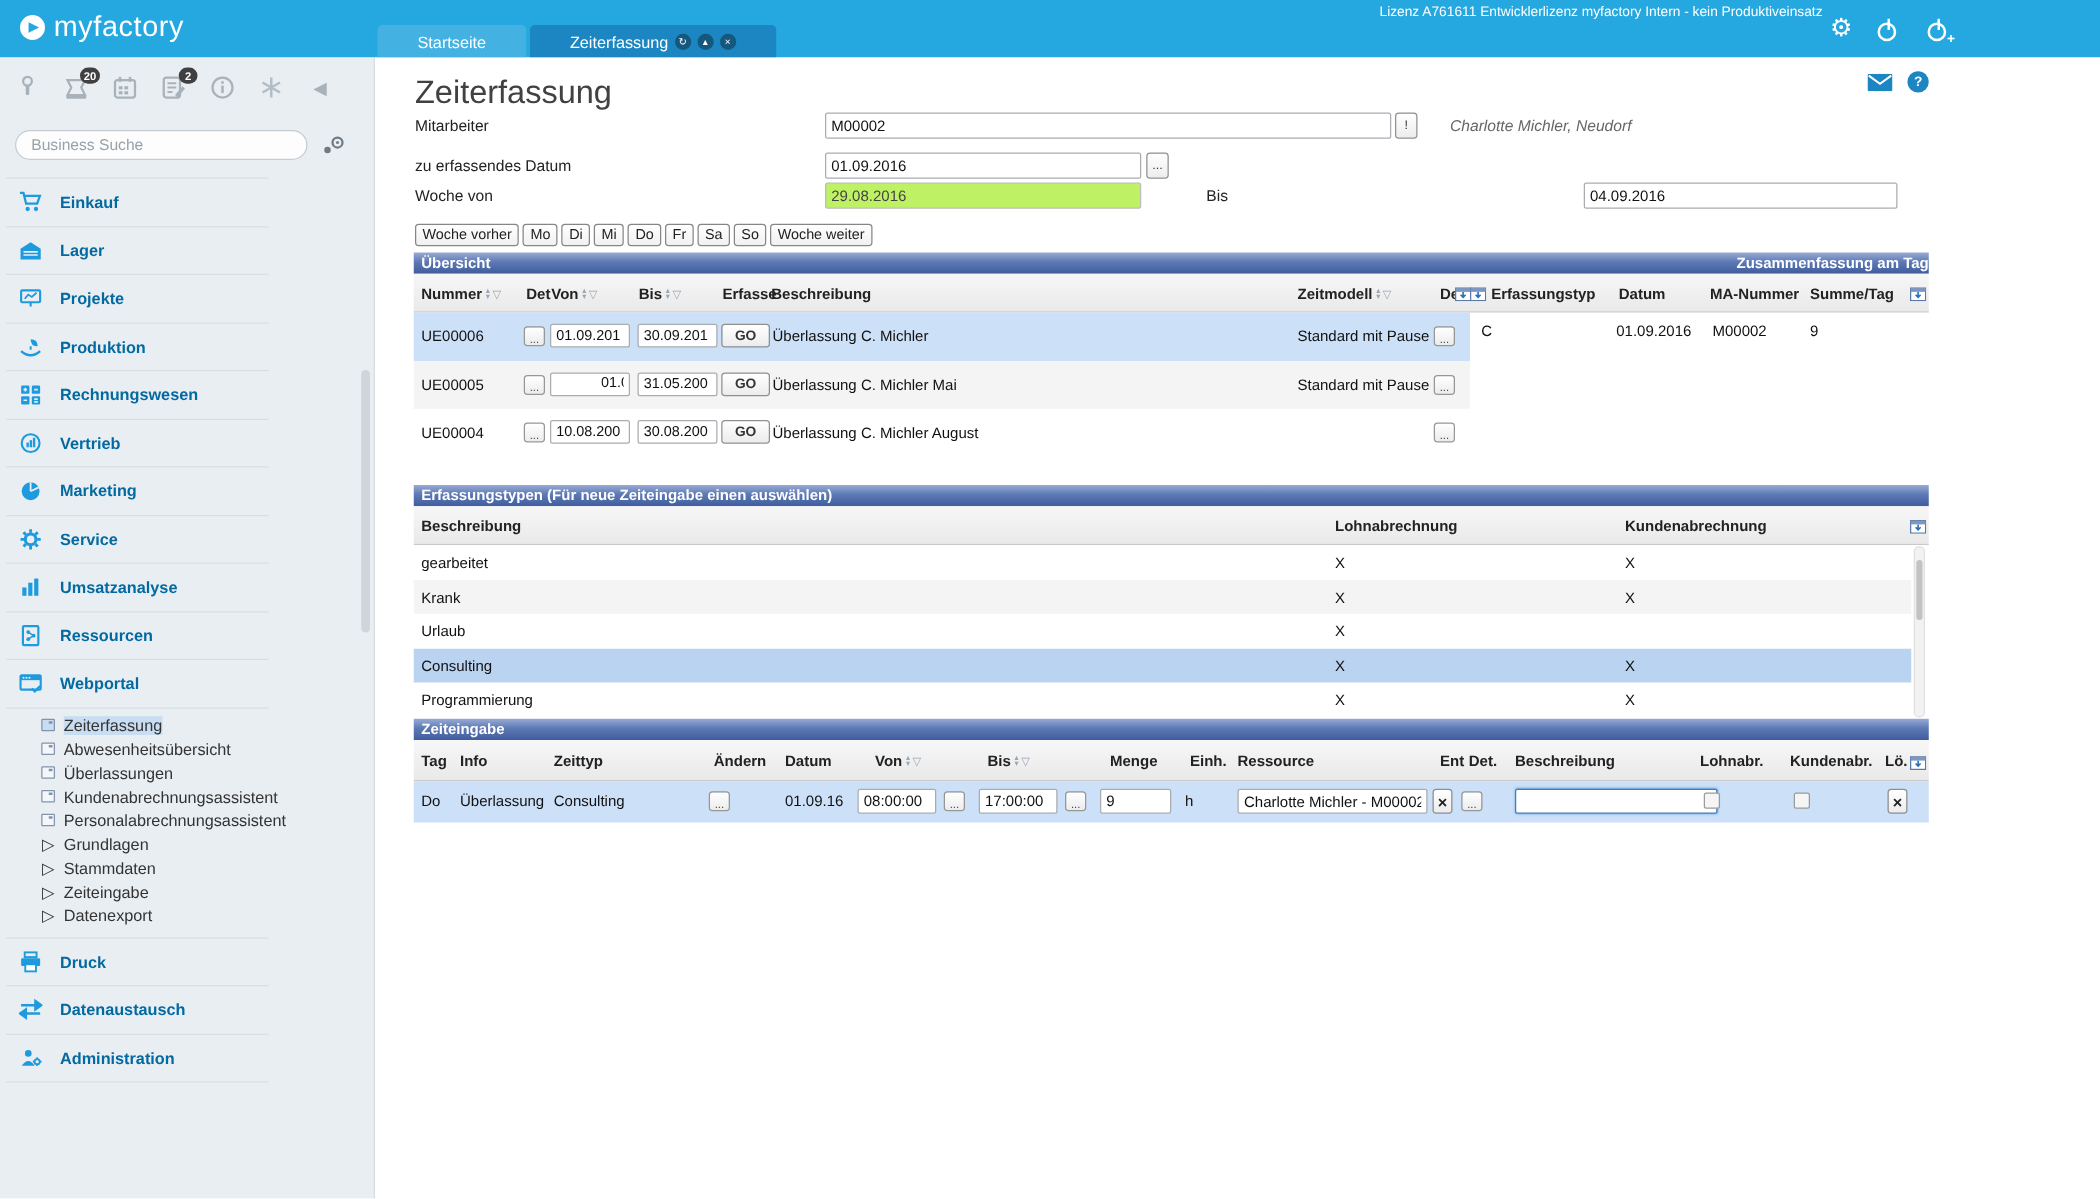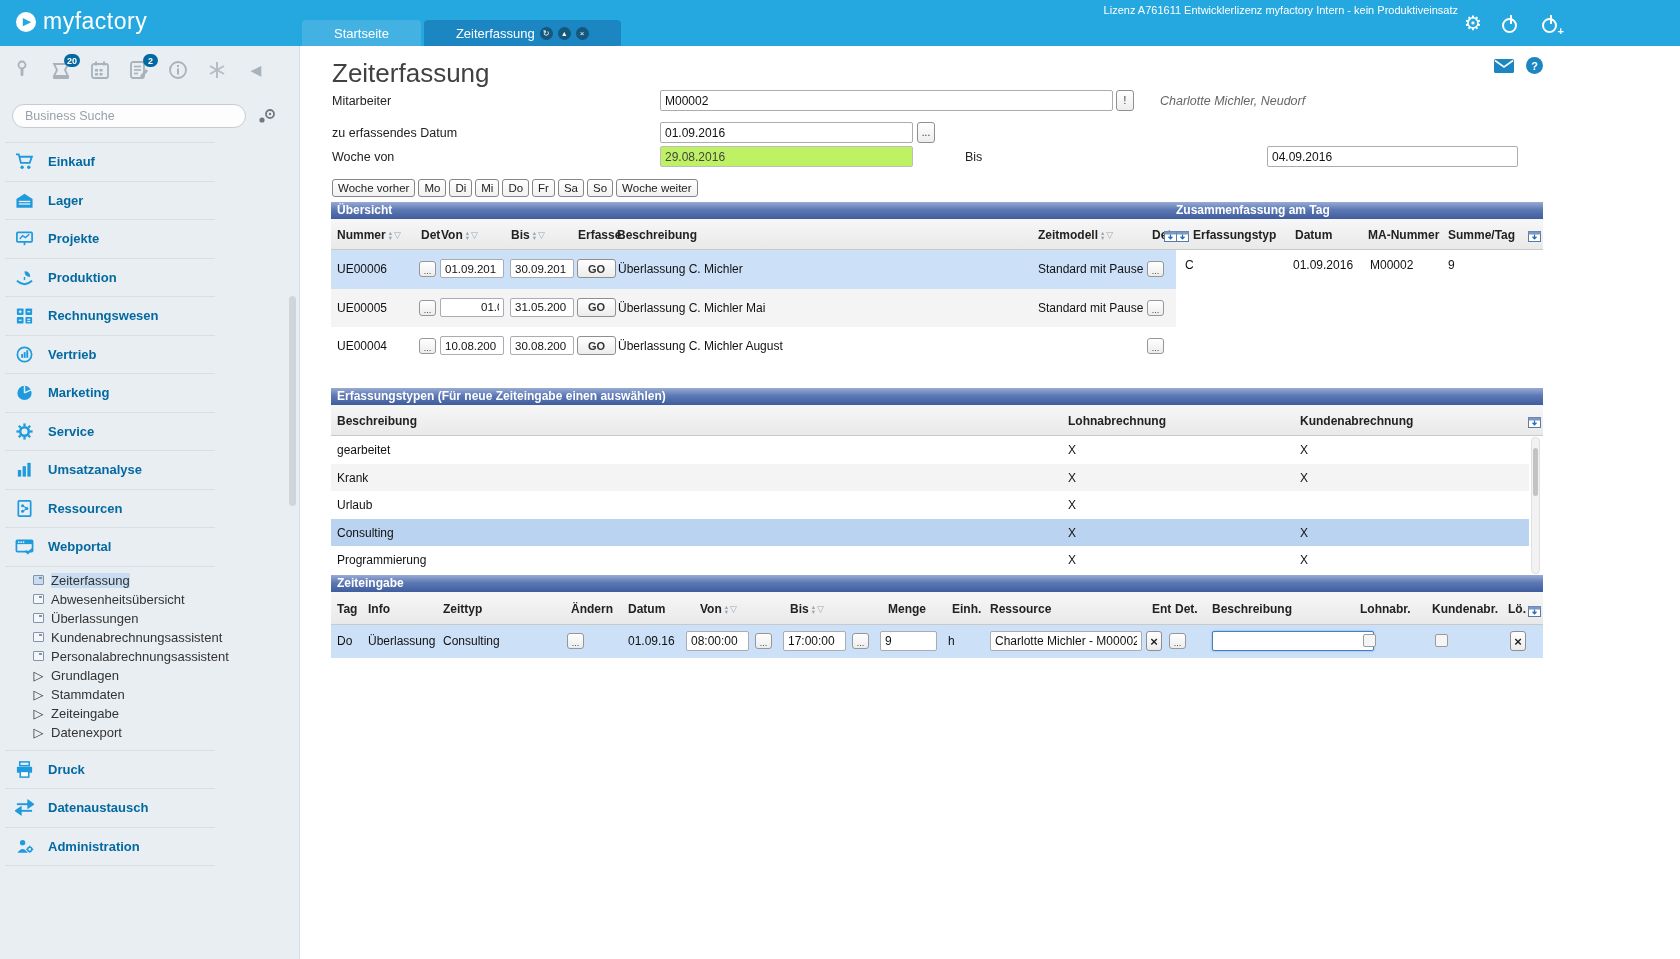--- a/index.html
+++ b/index.html
@@ -24,21 +24,21 @@
   .tabs { position:absolute; left:302px; bottom:0; display:flex; gap:3px; }
   .tab { height:26px; border-radius:4px 4px 0 0; color:#fff; font-size:13px; display:flex; align-items:center; padding:0 32px; cursor:pointer; }
   .tab.inactive { background:#43b2e2; }
   .tab.active { background:#1b86c2; gap:5px; }
   .tchip { width:13px; height:13px; border-radius:50%; background:#14587e; color:#fff; font-size:8px; display:flex; align-items:center; justify-content:center; cursor:pointer; }
 
   
   .sidebar { position:absolute; left:0; top:46px; width:300px; height:913px; background:#e9eef2; border-right:1px solid #d8dde1; }
   .tools { position:absolute; left:10px; top:10px; height:28px; display:flex; align-items:center; gap:15px; }
   .tool { position:relative; width:24px; height:24px; display:flex; align-items:center; justify-content:center; cursor:pointer; }
-  .badge { position:absolute; top:-4px; right:-7px; min-width:15px; height:13px; padding:0 3px; background:#0369a1; border-radius:8px; color:#fff; font-size:9px; font-weight:bold; display:flex; align-items:center; justify-content:center; }
+  .badge { position:absolute; top:-4px; right:-7px; min-width:15px; height:13px; padding:0 3px; background:#404040; border-radius:8px; color:#fff; font-size:9px; font-weight:bold; display:flex; align-items:center; justify-content:center; }
   .toolglyph { color:#a7b2ba; font-size:17px; }
   .search { position:absolute; left:12px; top:58px; width:234px; height:24px; }
   .search input { width:100%; height:100%; border:1px solid #c6ccd2; border-radius:12px; padding:0 12px; font-size:12.5px; color:#333; background:#fdfdfd; outline:none; }
   .search input::placeholder { color:#98a2ab; }
   .search-gear { position:absolute; left:258px; top:62px; width:18px; height:16px; cursor:pointer; }
 
   .side-menu { position:absolute; left:0; top:96px; width:300px; }
   .sep { height:1px; background:#d9dee2; margin:0 85px 0 5px; }
   .mod { height:37.5px; display:flex; align-items:center; padding-left:15px; gap:14px; cursor:pointer; }
   .mod span { font-size:13px; font-weight:bold; color:#0369a1; }
@@ -67,21 +67,21 @@
   .btn-mini { height:16px; width:17px; border:1px solid #979797; border-radius:3px; background:linear-gradient(#ffffff,#ececec); font-size:9px; color:#444; display:flex; align-items:flex-end; justify-content:center; padding-bottom:3px; cursor:pointer; line-height:4px; }
   .btn-go { border:1px solid #8f8f8f; border-radius:3px; background:linear-gradient(#ffffff,#ececec); font-size:11px; font-weight:bold; color:#333; display:flex; align-items:center; justify-content:center; cursor:pointer; }
   .btn-x { border:1px solid #8f8f8f; border-radius:3px; background:linear-gradient(#ffffff,#ececec); font-size:13px; font-weight:bold; color:#222; display:flex; align-items:center; justify-content:center; cursor:pointer; }
 
   .weeknav { position:absolute; left:32px; top:133px; display:flex; gap:3px; }
   .wbtn { height:18px; padding:0 5px; border:1px solid #868686; border-radius:3px; background:linear-gradient(#fff,#f1f1f1); font-size:11.5px; color:#222; display:flex; align-items:center; cursor:pointer; }
 
   .panel { position:absolute; left:31px; width:1212px; }
   .phead { position:relative; height:17px; background:linear-gradient(180deg,#98abd4 0%,#5d79b4 45%,#3f5c9e 100%); color:#fff; font-size:12px; font-weight:bold; }
   .phead .pt1 { position:absolute; left:6px; top:1px; }
-  .phead .pt2 { position:absolute; left:845px; width:367px; top:1px; text-align:left; }
+  .phead .pt2 { position:absolute; left:845px; width:367px; top:1px; text-align:right; }
   .cols { position:relative; height:31px; background:linear-gradient(#f7f7f7,#e9e9e9); border-bottom:1px solid #c9c9c9; }
   .cols .c { position:absolute; top:9px; font-size:12px; font-weight:bold; color:#222; white-space:nowrap; }
   .sortpair { display:inline-flex; flex-direction:column; vertical-align:middle; margin-left:3px; line-height:4.5px; font-size:6.5px; color:#9aa7b4; font-weight:normal; }
   .funnel { font-size:9px; color:#9aa7b4; font-weight:normal; margin-left:2px; vertical-align:1px; }
   .row { position:relative; font-size:12px; color:#111; }
   .row .t { position:absolute; top:12px; white-space:nowrap; }
   .rowsel { background:#cce0f8; }
   .rowalt { background:#f4f4f4; }
   .expicon { position:absolute; cursor:pointer; }
 

